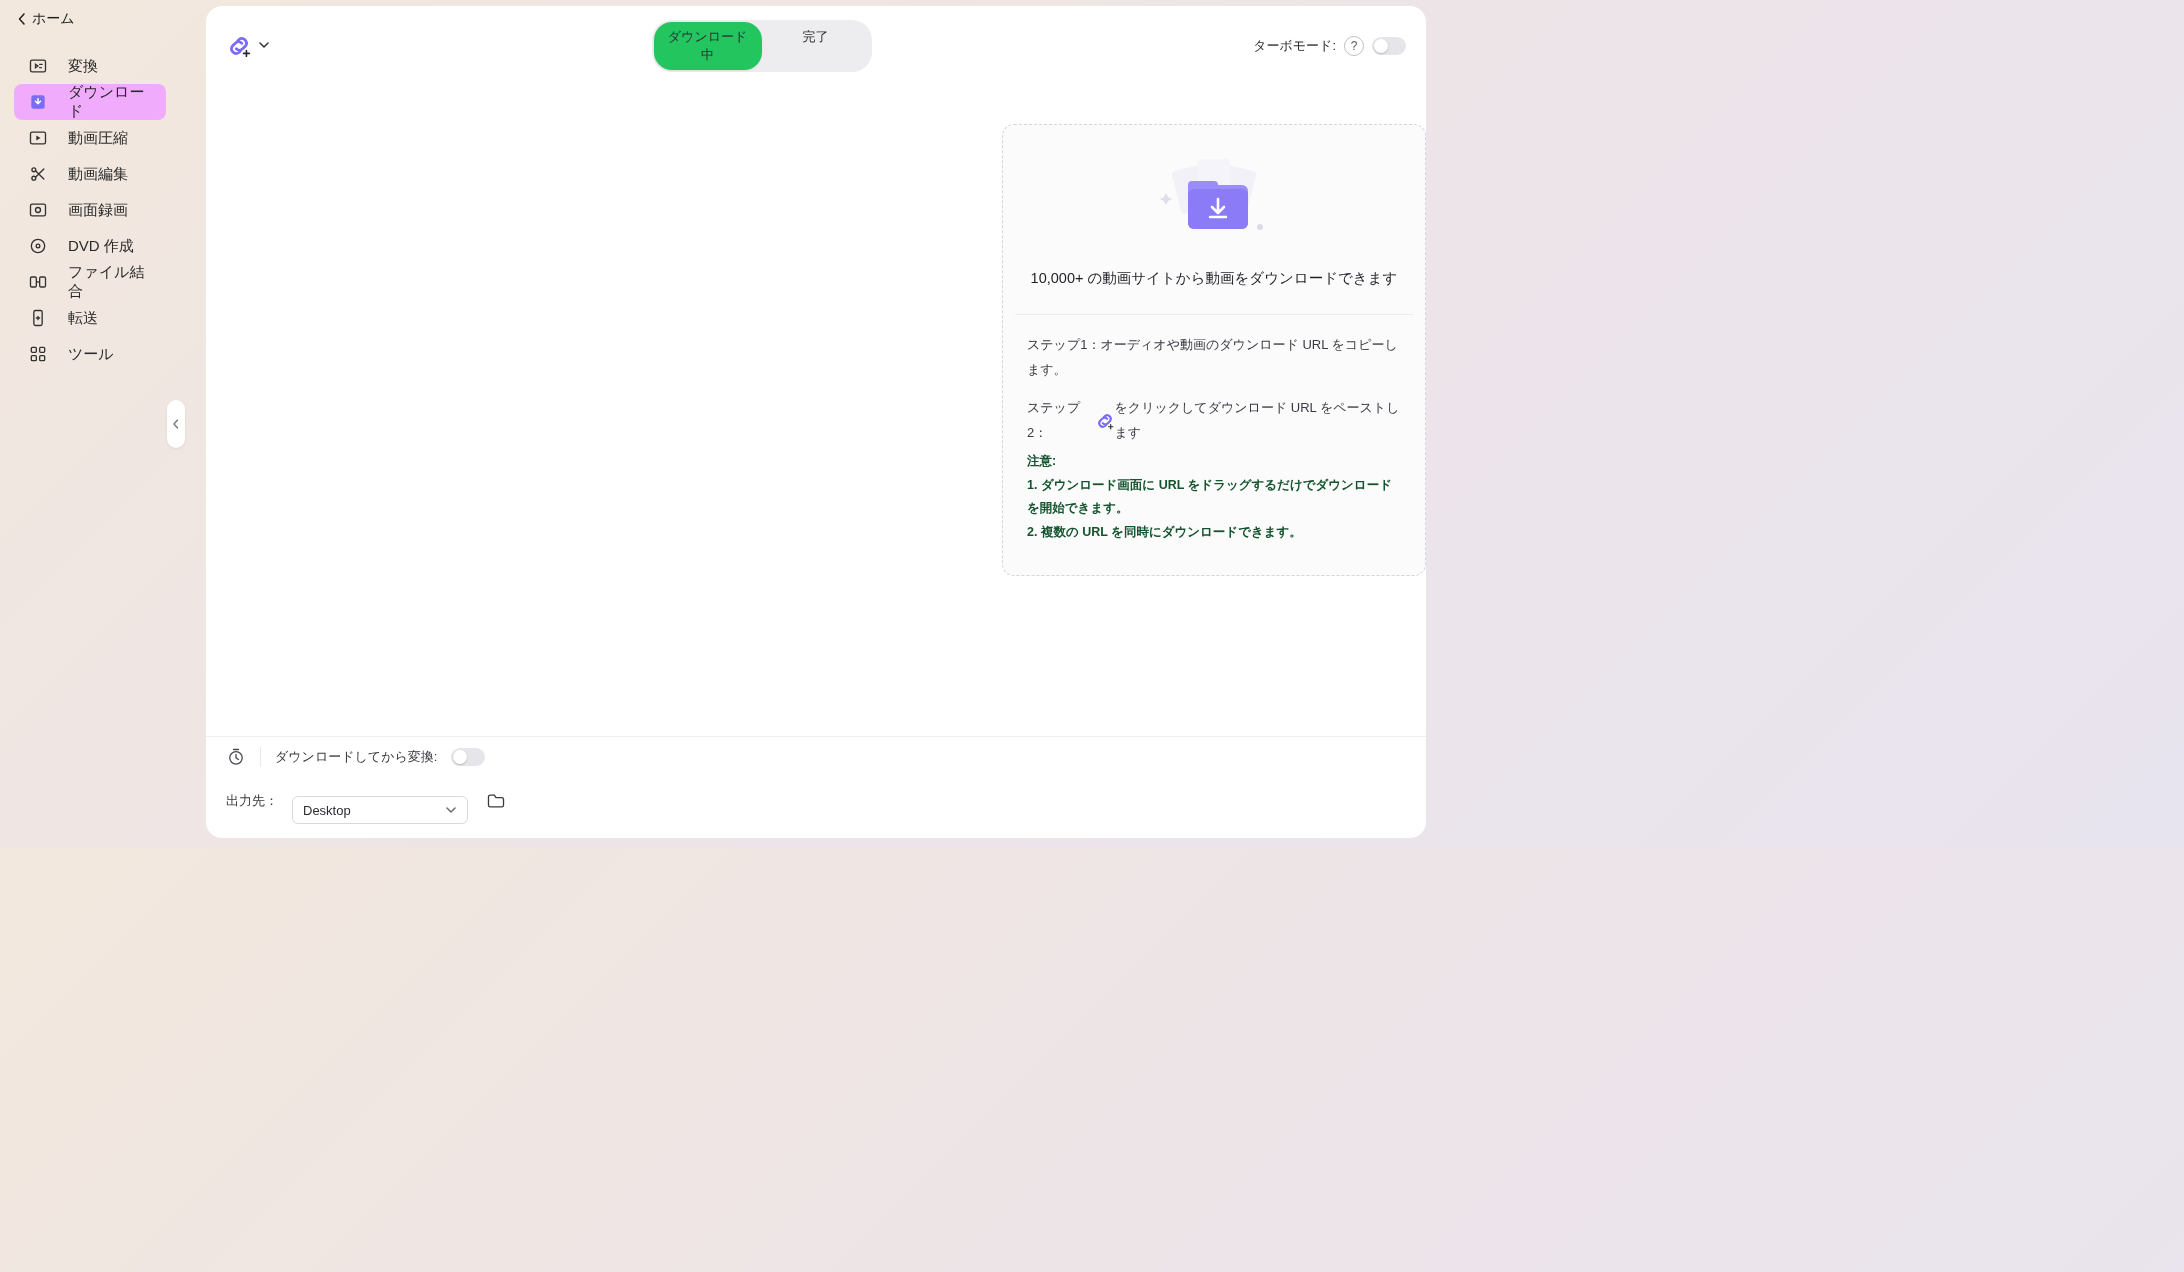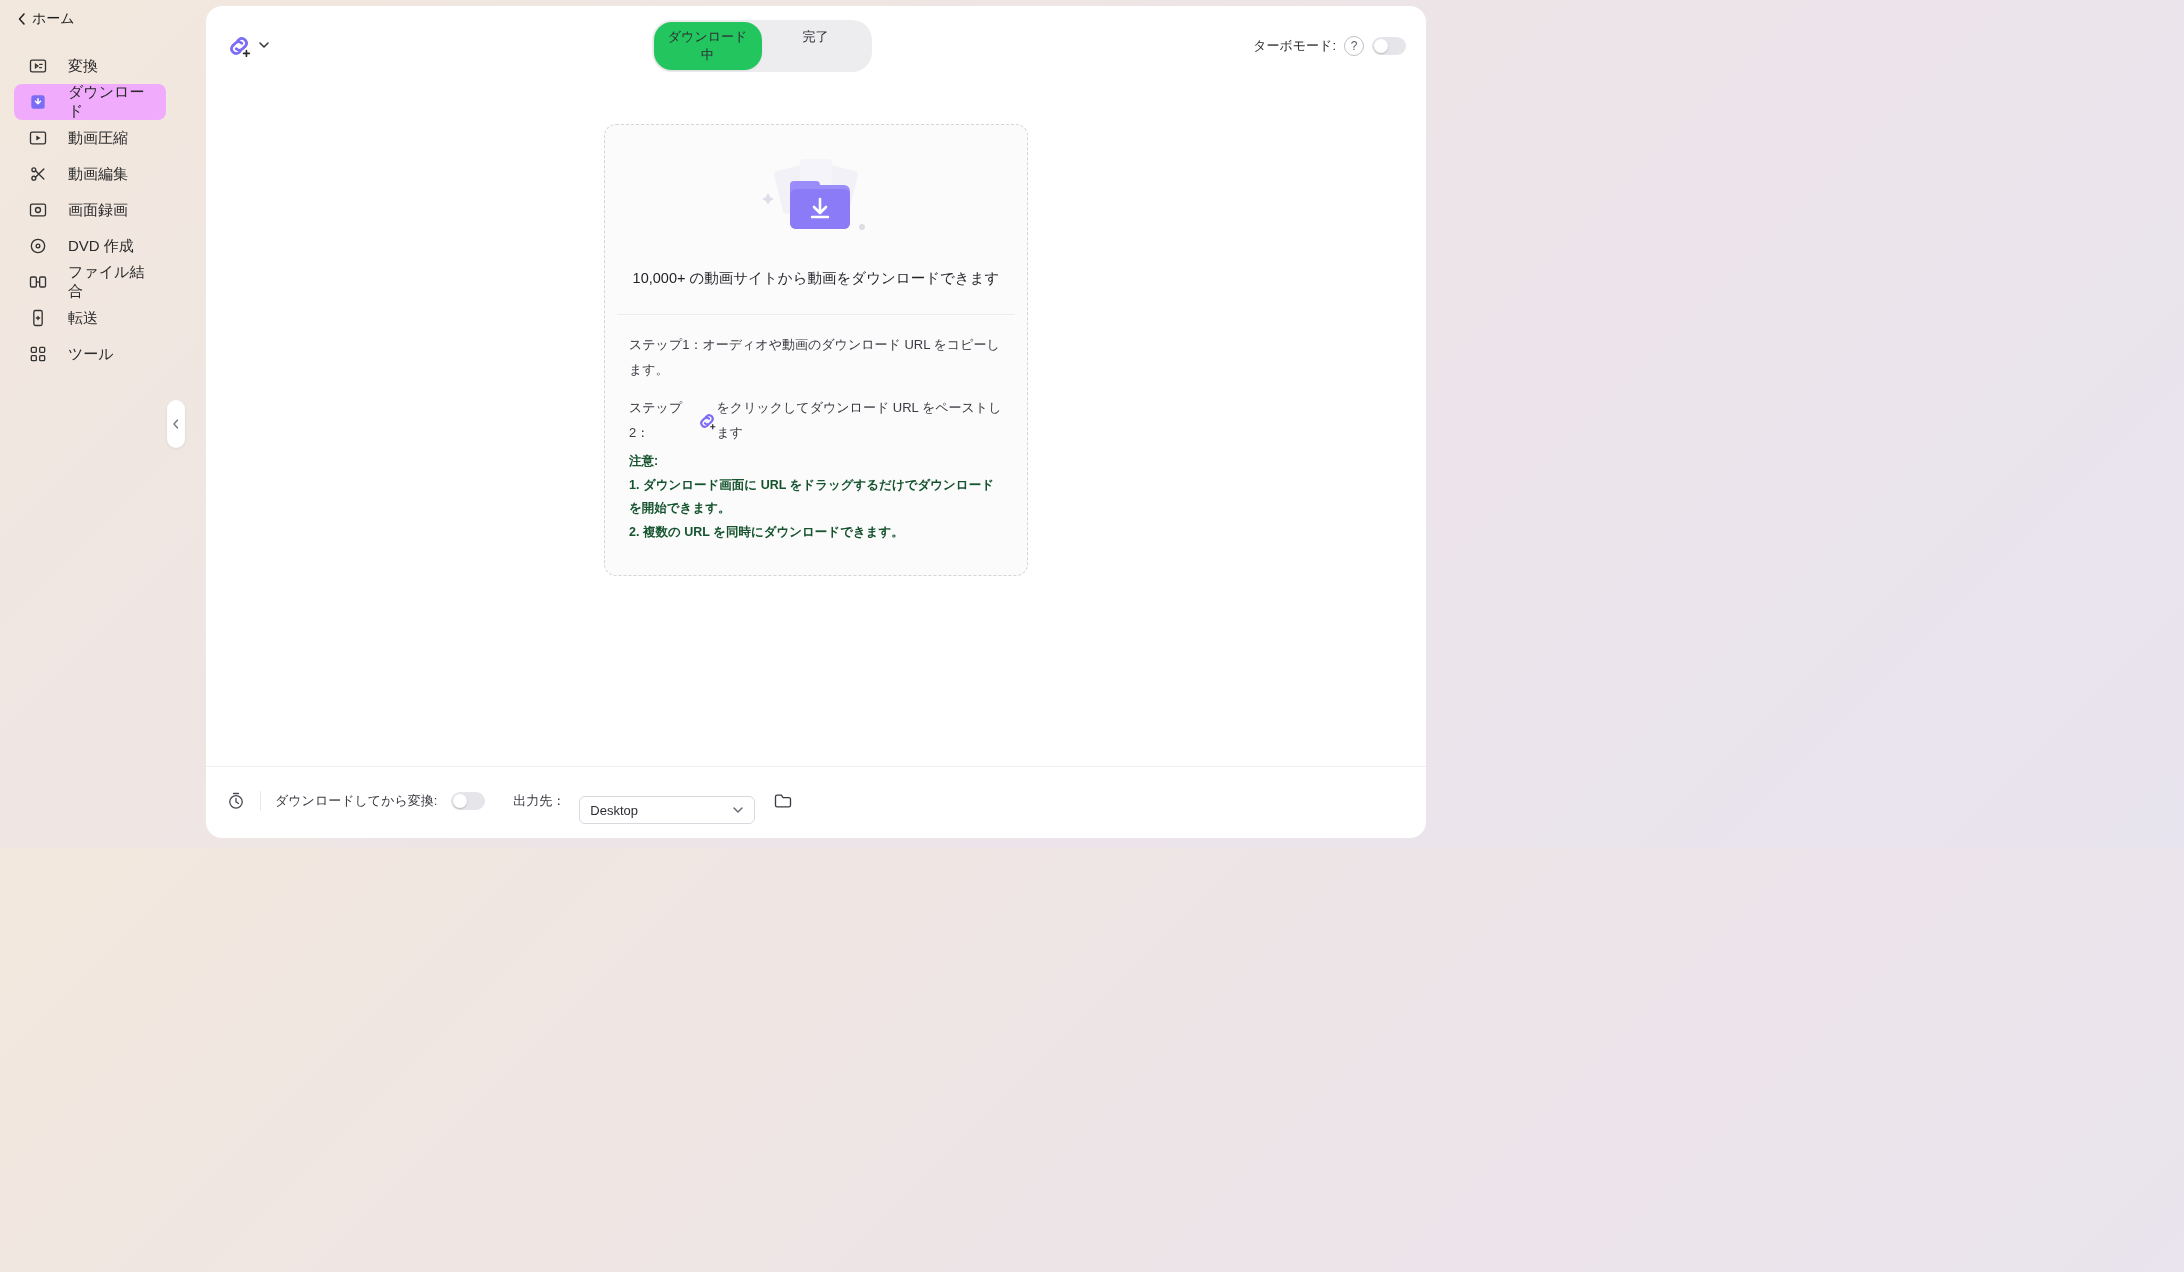--- a/index.html
+++ b/index.html
@@ -116,41 +116,41 @@
   font-size:12px; color:#5a5a62;
 }
 .toggle {
   width: 34px; height: 18px; background:#e5e5ea; border-radius: 10px; position: relative; cursor:pointer;
 }
 .toggle::after{
   content:""; position:absolute; top:2px; left:2px; width:14px; height:14px; border-radius:50%;
   background:#ffffff; box-shadow:0 1px 2px rgba(0,0,0,.2);
 }
 
-.content { flex:1; display:flex; align-items:flex-start; justify-content:center; padding-top: 38px; }
+.content { flex:1; display:flex; align-items:flex-start; justify-content:flex-end; padding-top: 38px; }
 .dropzone {
   width: 424px;
   border: 1.5px dashed #d4d4dc;
   border-radius: 12px;
   background: #fbfbfc;
   padding: 24px 20px 30px;
   text-align: center;
 }
 .dz-illus { display:flex; justify-content:center; margin: 2px 0 18px; }
 .dz-title { font-size: 14.5px; color:#1f1f25; margin-bottom: 26px; }
 .dz-divider { border-top:1px solid #ececf0; margin: 0 -8px 18px; }
 .dz-steps { text-align:left; font-size:13px; color:#3a3a42; line-height: 1.9; padding: 0 4px; }
 .step-row { display:flex; align-items:center; }
 .inline-link-icon{ width:20px; height:20px; display:inline-flex; }
 .dz-note { font-size:12.5px; color:#14532d; margin-top:4px;font-weight:bold; }
 
 .footer {
   border-top: 1px solid #efeff2;
   padding: 10px 20px 14px;
-  display:flex; flex-direction:row; gap:28px;
+  display:flex; flex-direction:column; gap:10px;
 }
 .footer-row { display:flex; align-items:center; gap:14px; font-size:13px; color:#3a3a42; }
 .clock-icon{ width:20px; height:20px; color:#4a4a52; }
 .vdiv{ width:1px; height:20px; background:#e6e6ec; }
 .out-select{
   display:flex; align-items:center; justify-content:space-between;
   width:176px; height:28px; border:1px solid #d8d8df; border-radius:6px;
   padding:0 10px; font-size:13px; color:#2c2c32; cursor:pointer;margin-top:19px;
 }
 .folder-btn{

